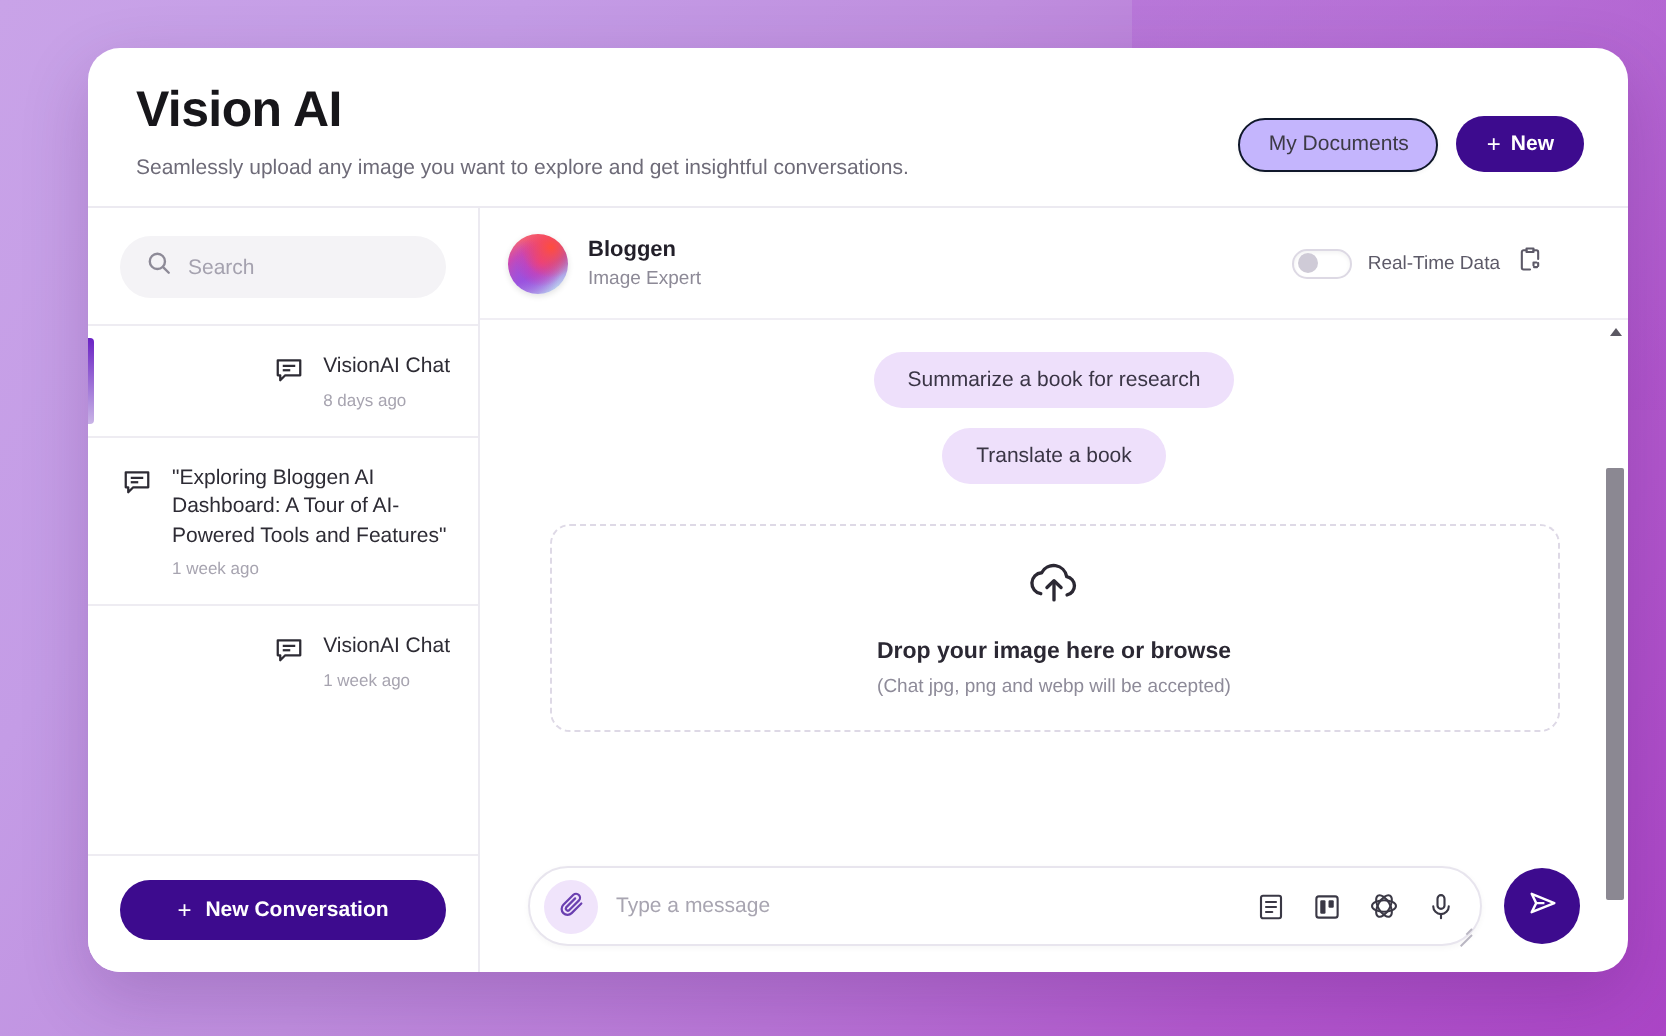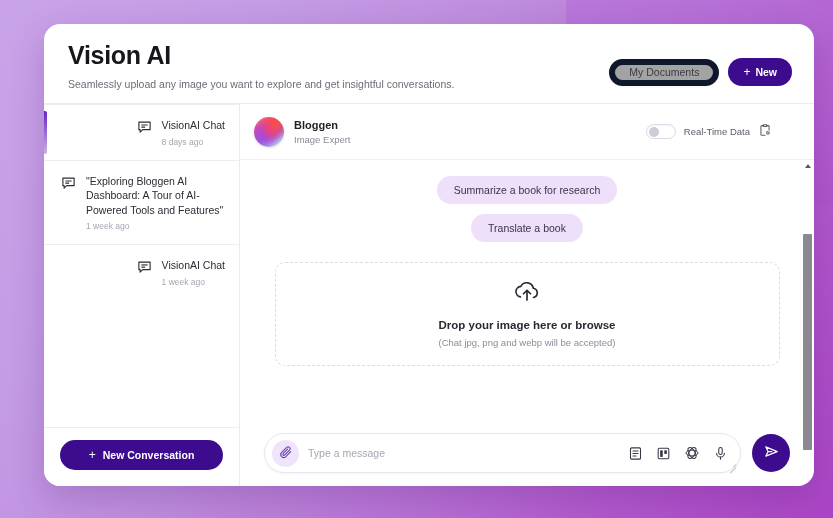--- a/index.html
+++ b/index.html
@@ -53,21 +53,21 @@
     font-size: 10.5px; color: #6e6b78; line-height: 14px;
   }
   #header-actions {
     position: absolute; right: 22px; top: 34px;
     display: flex; align-items: center; gap: 9px;
   }
   #btn-docs {
     height: 27px; padding: 0 14px;
     display: flex; align-items: center;
     font-size: 10.5px; color: #3c3a45;
-    background: #a3a3a3; border: 6px solid #0f172a;
+    background: #c4b5fd; border: 1px solid #0f172a;
     border-radius: 14px; cursor: pointer;
     box-shadow: 0 1px 2px rgba(0,0,0,.04);
   }
   #btn-new {
     height: 28px; padding: 0 15px;
     display: flex; align-items: center; gap: 5px;
     font-size: 10.5px; font-weight: bold; color: #fff;
     background: #3d0b8e; border: none; border-radius: 15px;
     cursor: pointer;
   }
@@ -285,20 +285,31 @@
         <button id="btn-new">
           <span class="plus">+</span>
           <span>New</span>
         </button>
       </div>
     </div>
 
     <div id="body">
 
       <div id="sidebar">
+        <div id="search-wrap">
+          <div id="search-box">
+            <span>
+              <svg width="13" height="13" viewBox="0 0 24 24" fill="none" stroke="#8d8a97" stroke-width="2.2" stroke-linecap="round">
+                <circle cx="10.5" cy="10.5" r="7"></circle>
+                  <line x1="16" y1="16" x2="21" y2="21"></line>
+              </svg>
+            </span>
+            <input id="search-input" type="text" placeholder="Search" style="">
+          </div>
+        </div>
 
         <div id="conv-list">
 
           <div class="conv active">
             <span class="conv-icon">
               <svg width="15" height="15" viewBox="0 0 24 24" fill="none" stroke="#2d2b34" stroke-width="1.8" stroke-linejoin="round">
                 <path d="M3 5h18v12H9l-4 4v-4H3z"></path>
                   <line x1="7" y1="9.5" x2="17" y2="9.5"></line>
                   <line x1="7" y1="13" x2="13" y2="13"></line>
               </svg>

